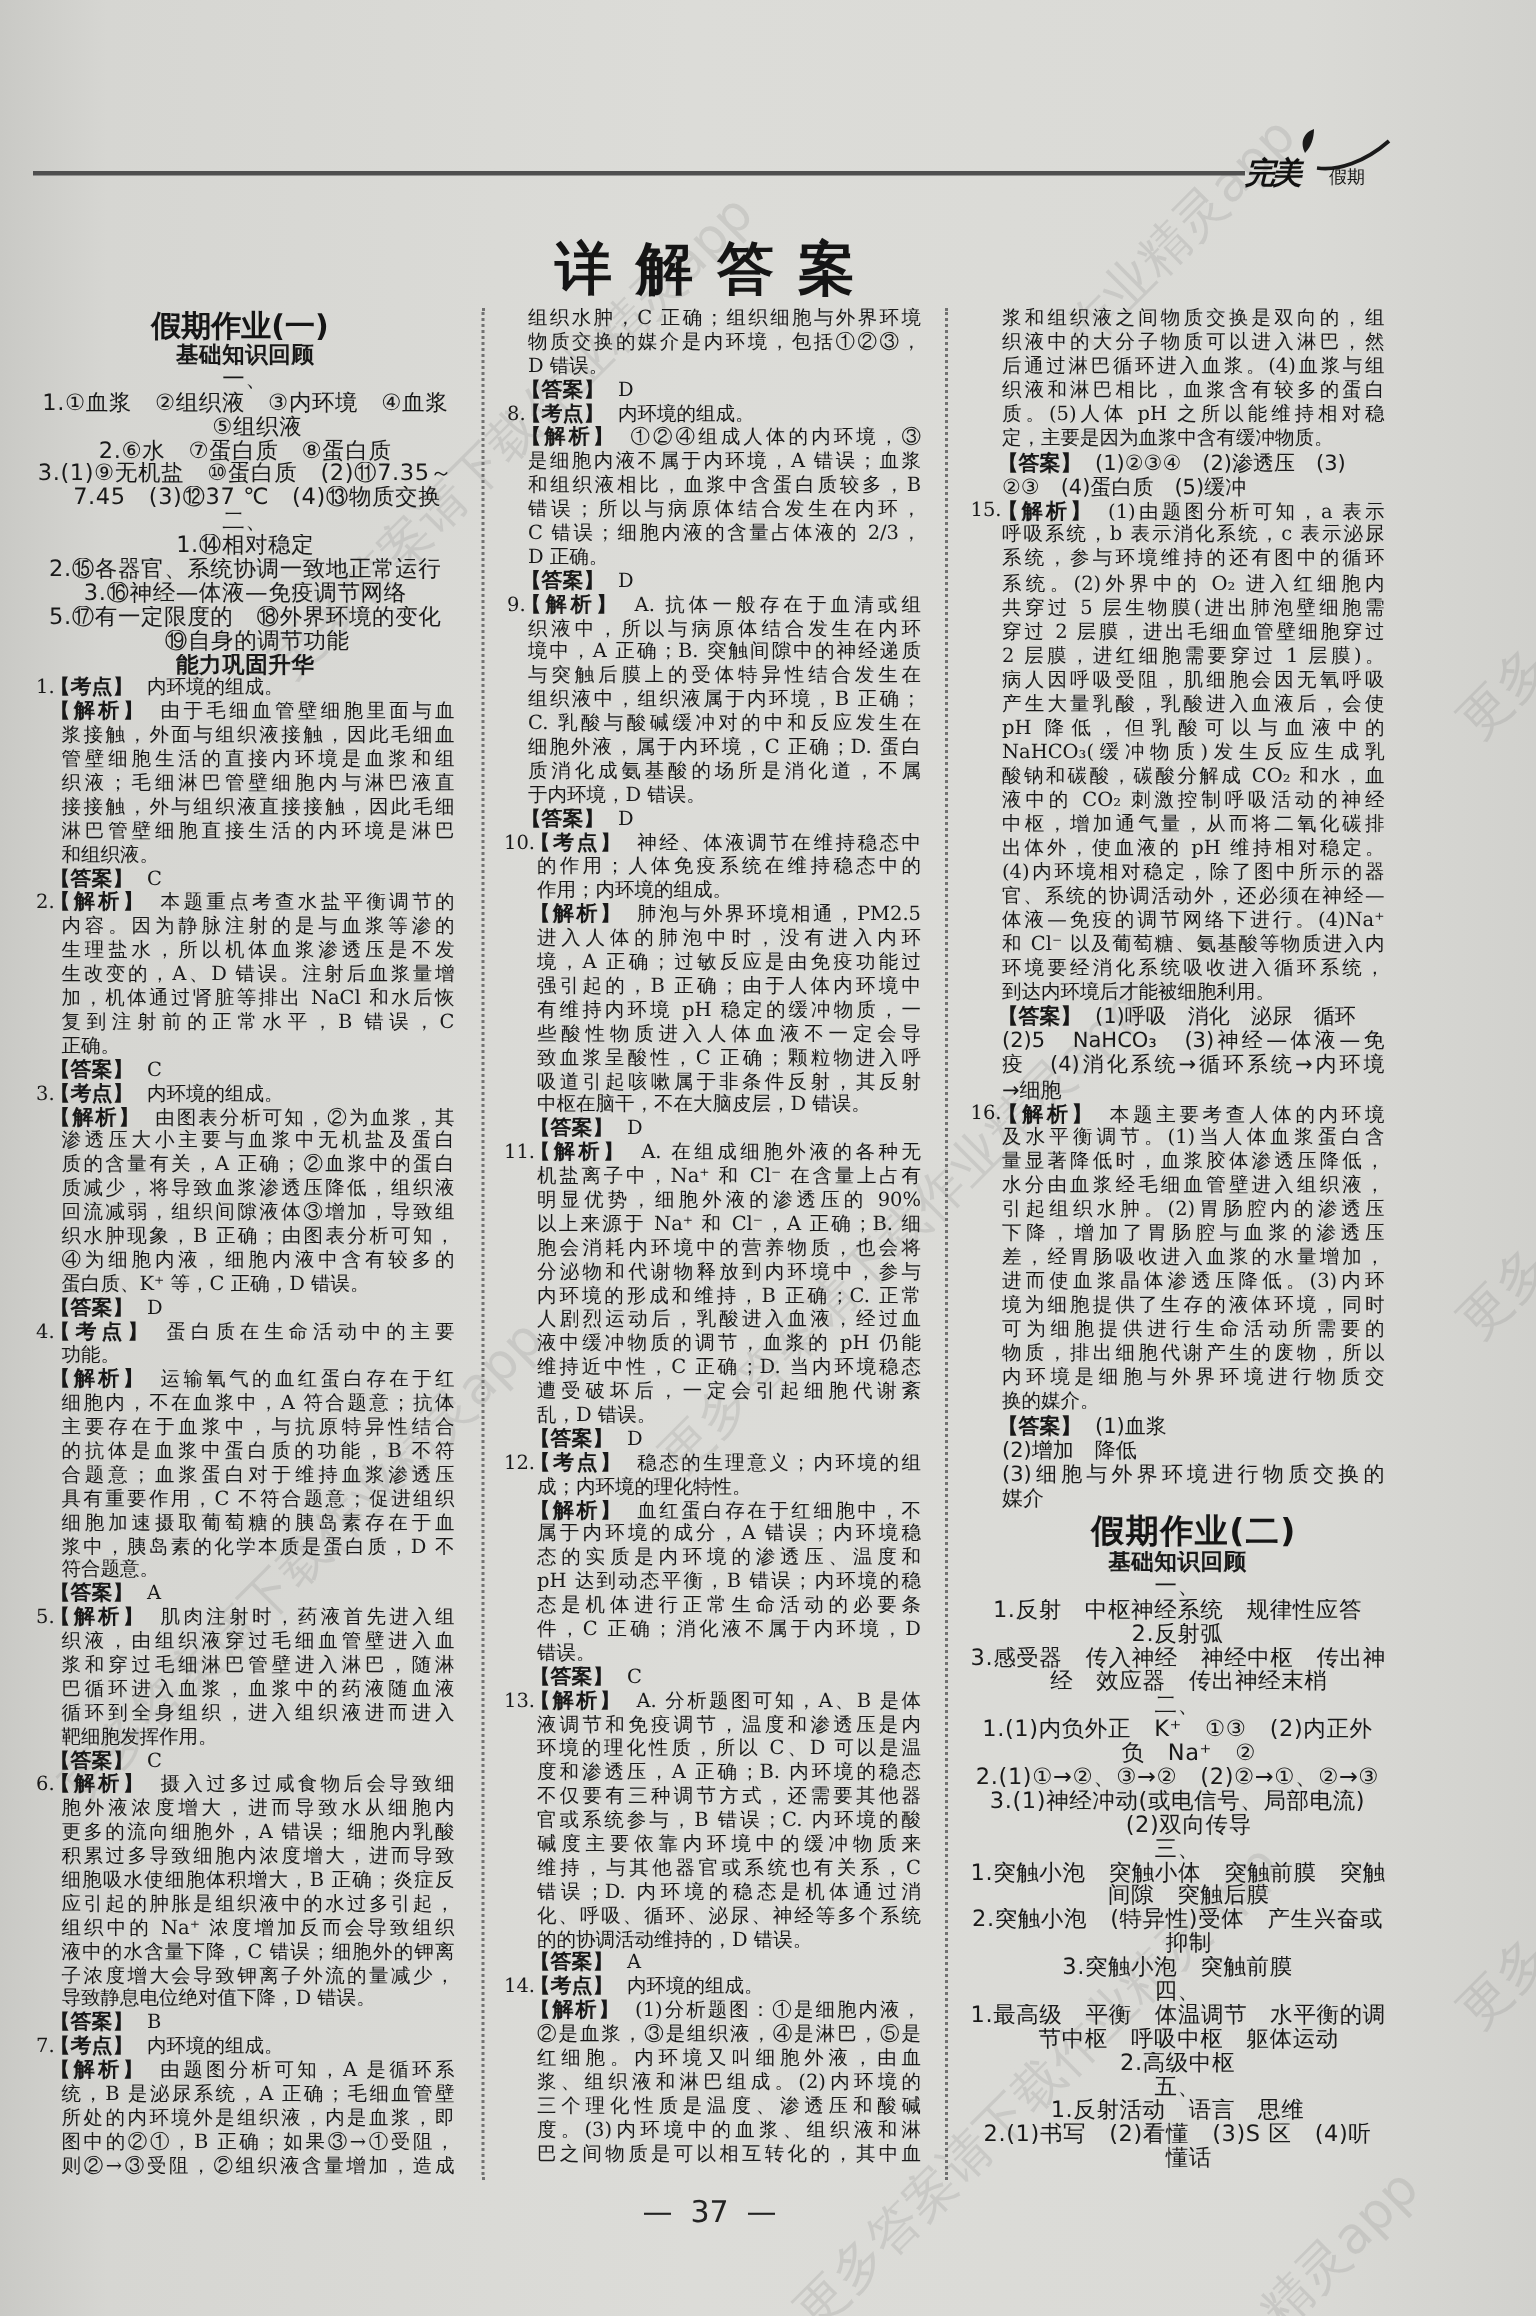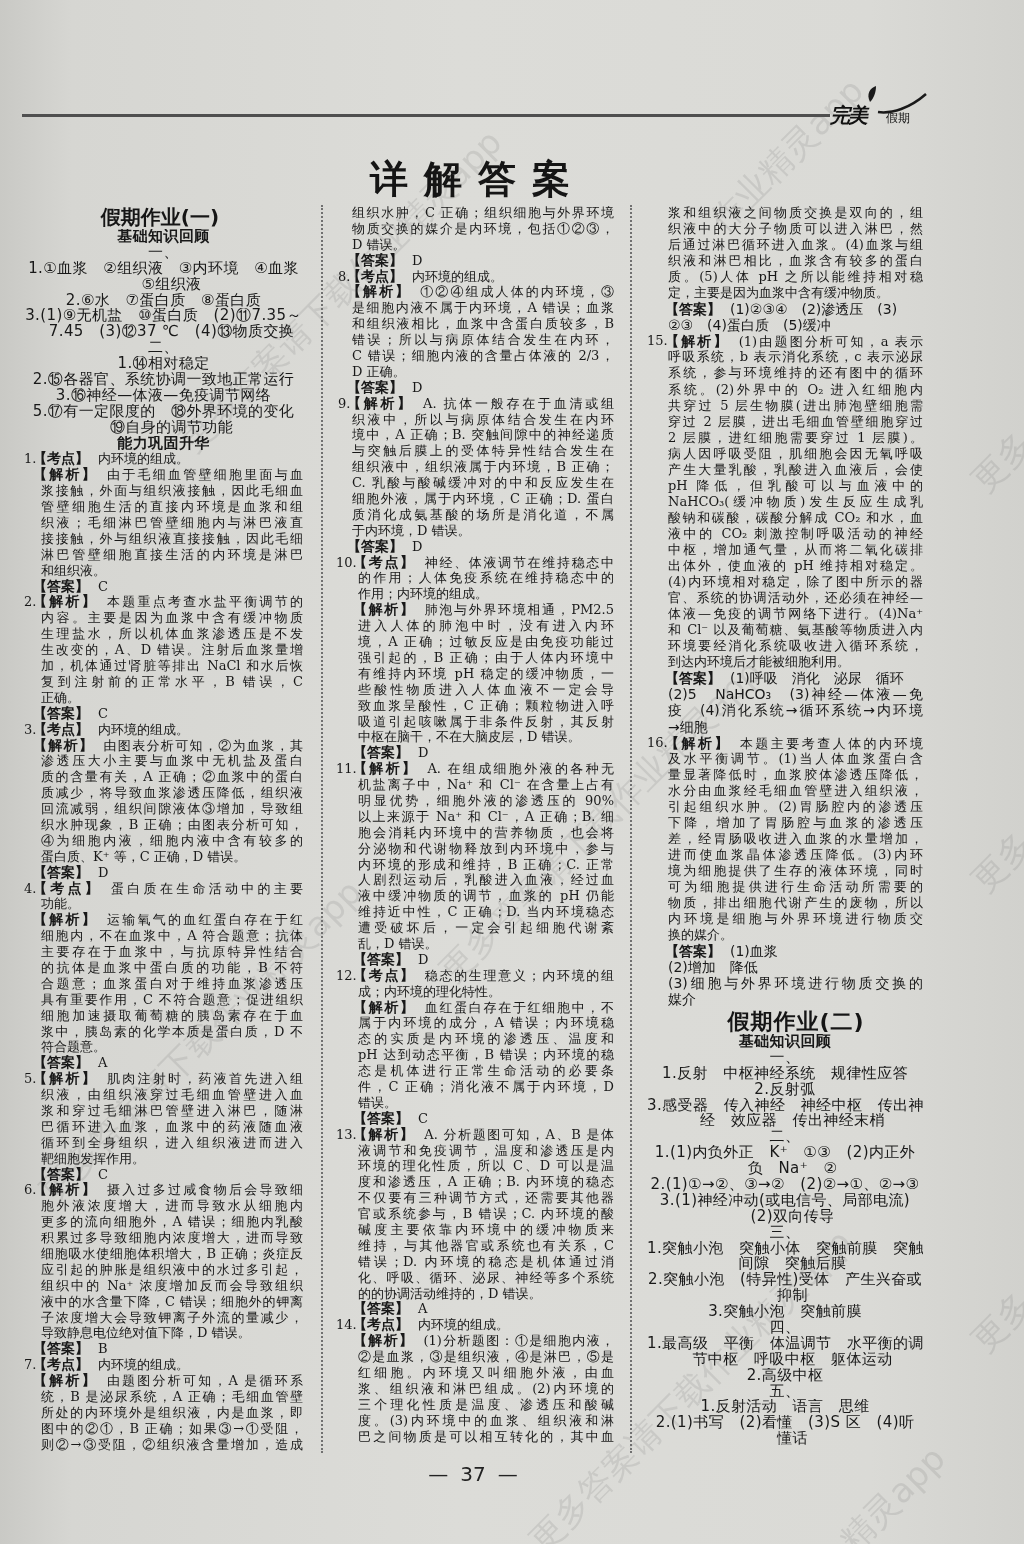--- a/index.html
+++ b/index.html
@@ -87,21 +87,21 @@
     <div class="l"><span class="num">1.</span><span class="tag f">【考点】</span><span>内环境的组成。</span></div>
     <div class="l j"><span class="tag f">【解析】</span><span>由于毛细血管壁细胞里面与血</span></div>
     <div class="l j">浆接触，外面与组织液接触，因此毛细血</div>
     <div class="l j">管壁细胞生活的直接内环境是血浆和组</div>
     <div class="l j">织液；毛细淋巴管壁细胞内与淋巴液直</div>
     <div class="l j">接接触，外与组织液直接接触，因此毛细</div>
     <div class="l j">淋巴管壁细胞直接生活的内环境是淋巴</div>
     <div class="l">和组织液。</div>
     <div class="l"><span class="tag f">【答案】</span><span>C</span></div>
     <div class="l j"><span class="num">2.</span><span class="tag f">【解析】</span><span>本题重点考查水盐平衡调节的</span></div>
-    <div class="l j">内容。主要是因为血浆中含有缓冲物质</div>
+    <div class="l j">内容。因为静脉注射的是与血浆等渗的</div>
     <div class="l j">生理盐水，所以机体血浆渗透压是不发</div>
     <div class="l j">生改变的，A、D 错误。注射后血浆量增</div>
     <div class="l j">加，机体通过肾脏等排出 NaCl 和水后恢</div>
     <div class="l j">复到注射前的正常水平，B 错误，C</div>
     <div class="l">正确。</div>
     <div class="l"><span class="tag f">【答案】</span><span>C</span></div>
     <div class="l"><span class="num">3.</span><span class="tag f">【考点】</span><span>内环境的组成。</span></div>
     <div class="l j"><span class="tag f">【解析】</span><span>由图表分析可知，②为血浆，其</span></div>
     <div class="l j">渗透压大小主要与血浆中无机盐及蛋白</div>
     <div class="l j">质的含量有关，A 正确；②血浆中的蛋白</div>

